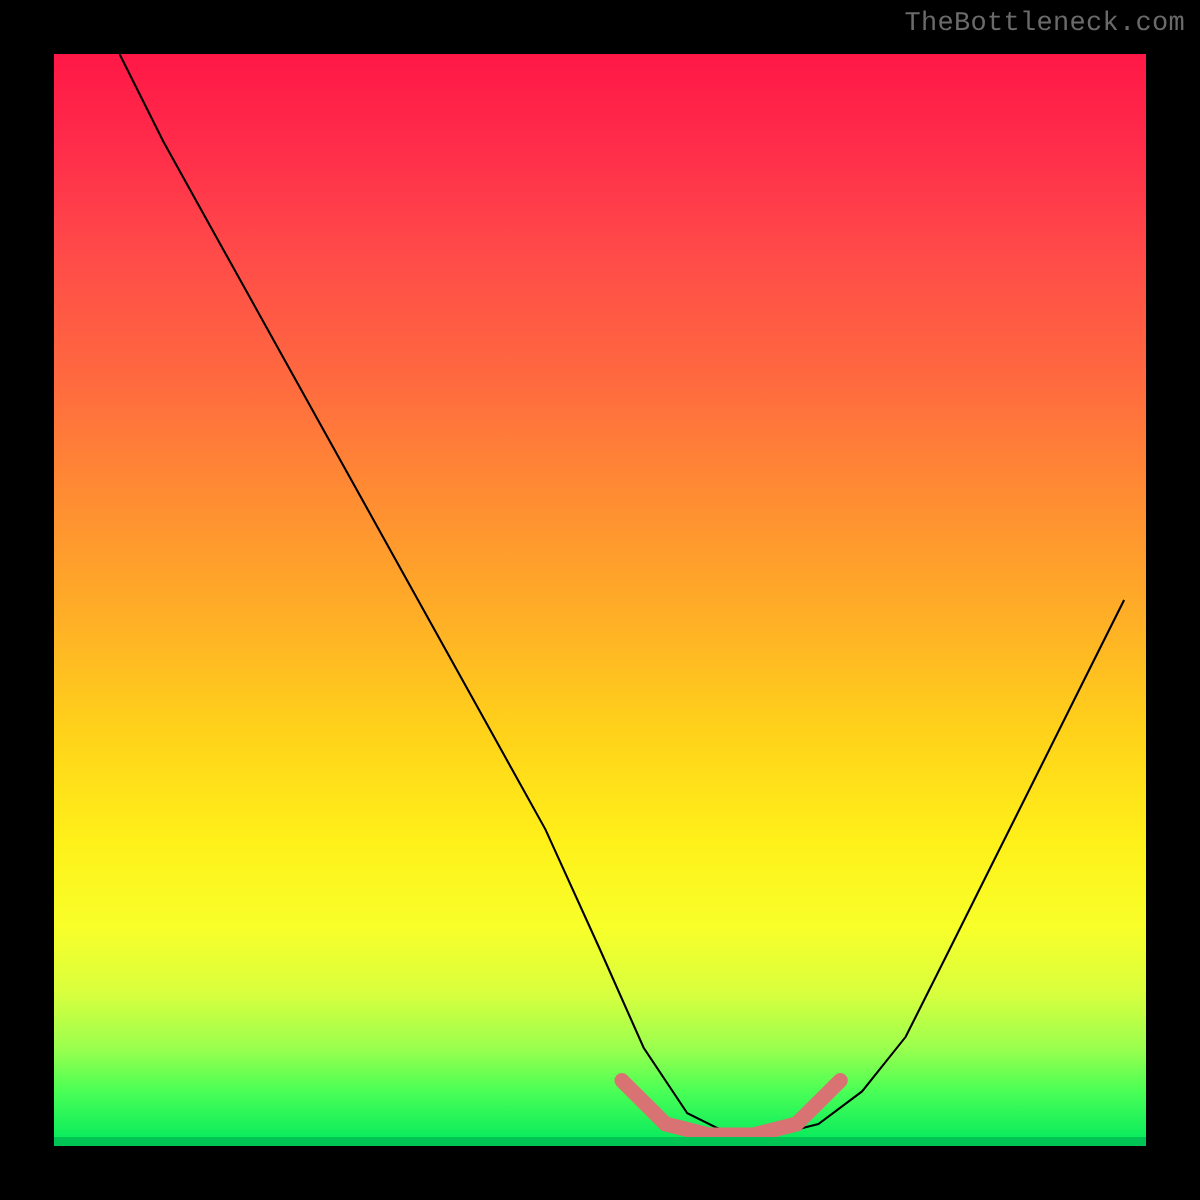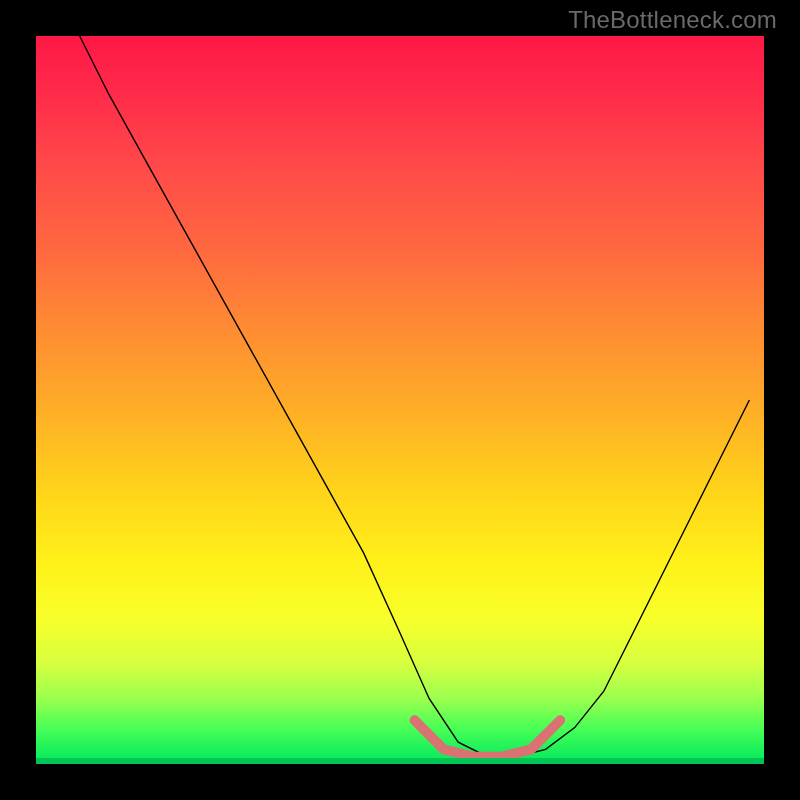--- a/index.html
+++ b/index.html
@@ -36,23 +36,23 @@
       #fff019 72%,
       #f8ff2a 80%,
       #d8ff3e 86%,
       #9bff4e 91%,
       #4aff56 95%,
       #00e85e 100%);
   }
   .credit {
     position: absolute;
     top: 6px;
-    right: 23px;
-    font-family: Liberation Sans, sans-serif;
-    font-size: 24px;
+    right: 10px;
+    font-family: Liberation Mono, monospace;
+    font-size: 18px;
     color: #6a6a6a;
     letter-spacing: 0.2px;
   }
   svg.curve {
     position: absolute;
     left: 0;
     top: 0;
     width: 728px;
     height: 728px;
     overflow: visible;

